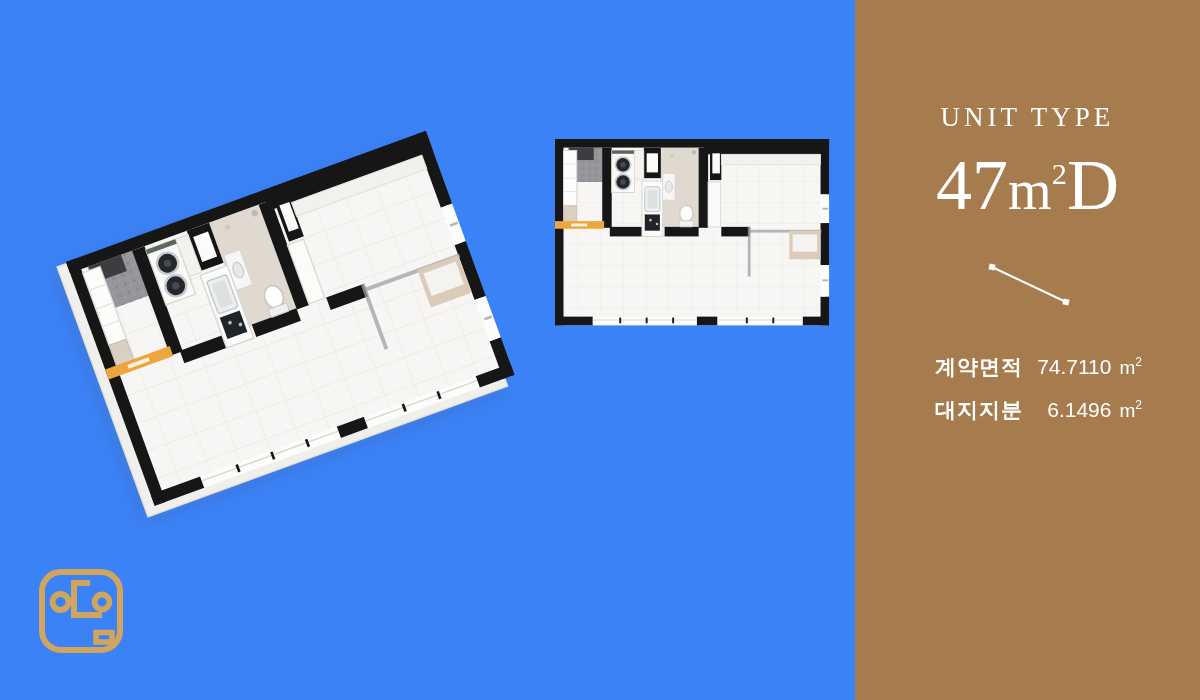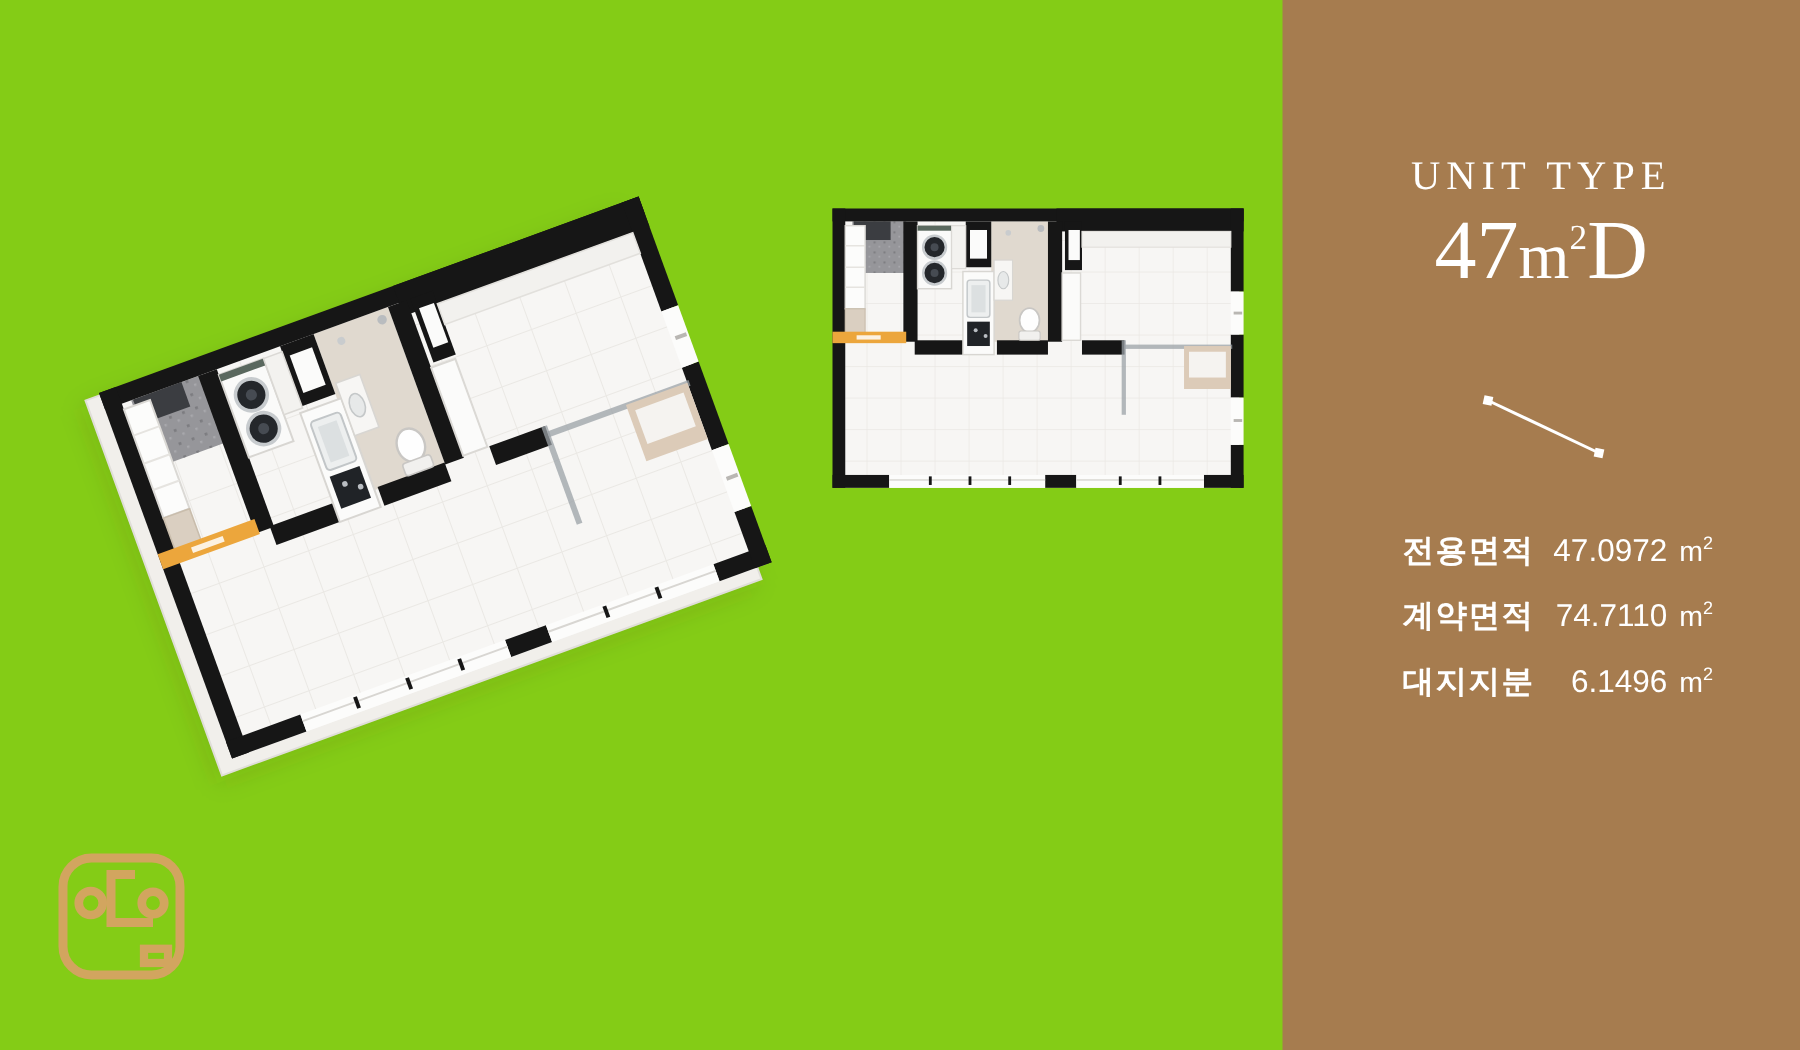--- a/index.html
+++ b/index.html
@@ -1,24 +1,24 @@
 <!DOCTYPE html>
 <html><head>
 <meta charset="utf-8">
 <style>
   html,body{margin:0;padding:0;background:#ffffff;}
-  .page{position:relative;width:1200px;height:700px;background:#84cc16;overflow:hidden;
+  .page{position:relative;width:1200px;height:700px;background:#3b82f6;overflow:hidden;
         font-family:"Liberation Sans",sans-serif;}
   .plans{position:absolute;left:0;top:0;width:1200px;height:700px;}
   
   .panel{position:absolute;left:855px;top:0;width:345px;height:700px;color:#ffffff;}
   .eyebrow{margin-top:102px;text-align:center;font-family:"Liberation Serif",serif;
            font-size:27px;letter-spacing:4px;font-weight:400;}
-  .unitline{margin-top:6px;text-align:center;font-family:"Liberation Serif",serif;
-            font-size:56px;line-height:1;letter-spacing:0;}
+  .unitline{margin-top:16px;text-align:center;font-family:"Liberation Serif",serif;
+            font-size:72px;line-height:1;letter-spacing:0;}
   .unitline .meter{font-size:0.78em;}
   .unitline .sup{font-size:0.42em;position:relative;top:-0.82em;letter-spacing:0;}
   .pointer{position:absolute;left:118px;top:252px;}
   .areas{position:absolute;top:353px;left:0;right:0;padding:0 58px 0 80px;}
   .row{display:flex;justify-content:space-between;align-items:baseline;height:43.4px;}
   .row .lbl{font-size:21px;font-weight:700;letter-spacing:1px;}
   .row .cell{font-size:21px;font-weight:400;white-space:nowrap;}
   .row .u-m{font-size:19px;margin-left:8px;}
   .row .u-m:empty{display:none;margin:0;}
   .row sup{font-size:12px;}
@@ -146,24 +146,20 @@
     </div>
 
     <svg class="pointer" width="110" height="60" viewBox="0 0 110 60">
       <line x1="19" y1="15" x2="93" y2="50" stroke="#FFFFFF" stroke-width="2"></line>
       <rect x="16" y="12" width="6" height="6" fill="#FFFFFF" transform="rotate(12 19 15)"></rect>
       <rect x="90" y="47" width="6" height="6" fill="#FFFFFF" transform="rotate(12 93 50)"></rect>
     </svg>
 
     <div class="areas">
       <div class="row">
-        <span class="lbl">전용면적</span>
-        <span class="cell"><span>47.0972</span><span class="u-m">m</span><sup>2</sup></span>
-      </div>
-      <div class="row">
         <span class="lbl">계약면적</span>
         <span class="cell"><span>74.7110</span><span class="u-m">m</span><sup>2</sup></span>
       </div>
       <div class="row">
         <span class="lbl">대지지분</span>
         <span class="cell"><span>6.1496</span><span class="u-m">m</span><sup>2</sup></span>
       </div>
     </div>
   </aside>
 

